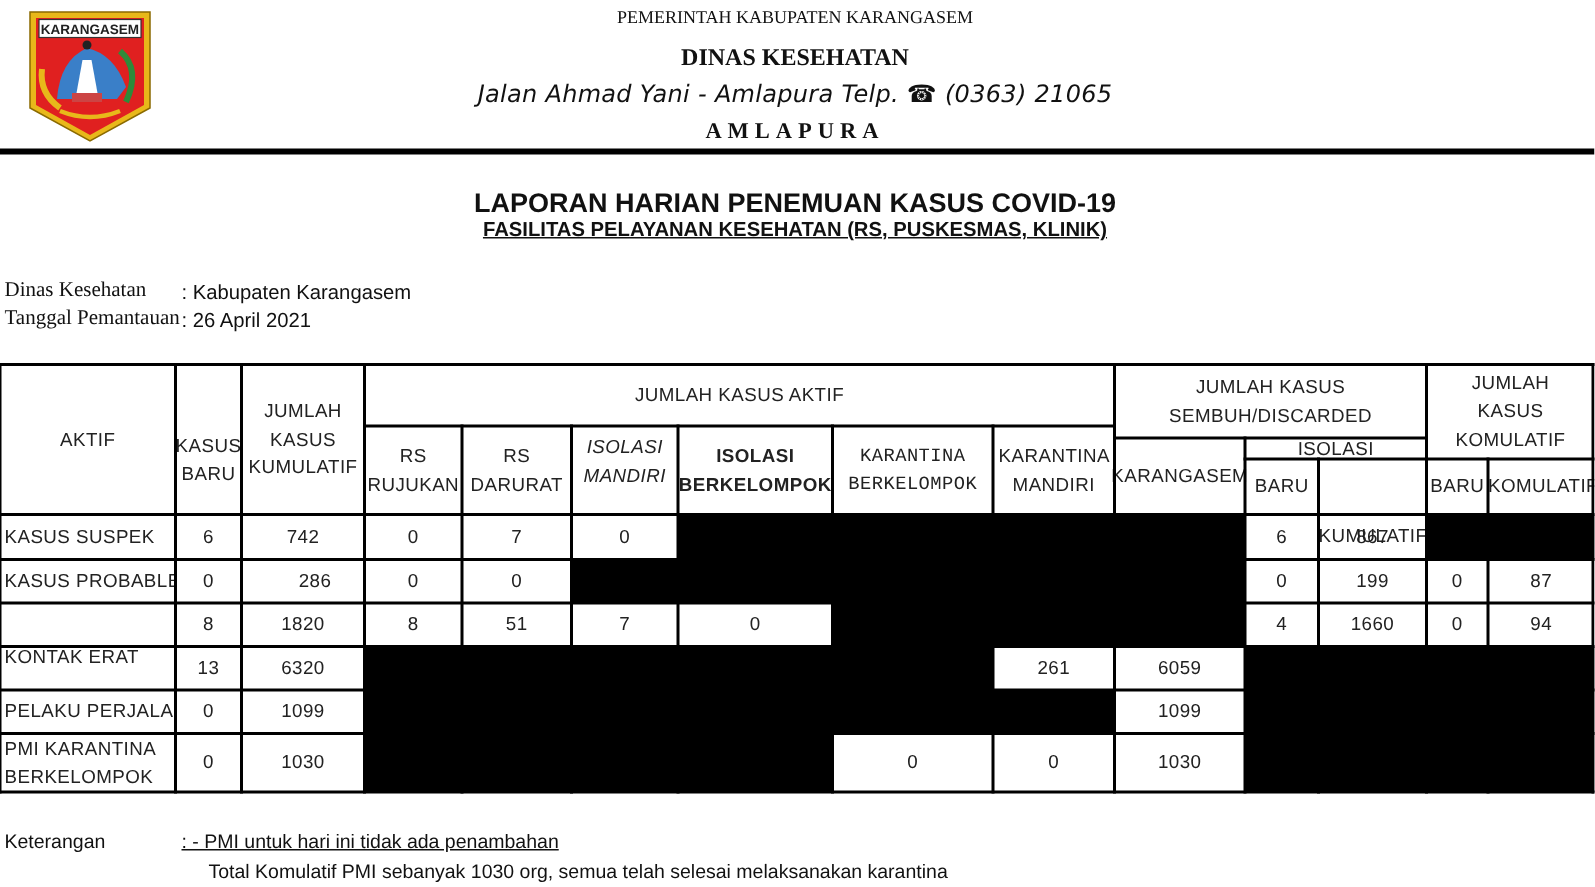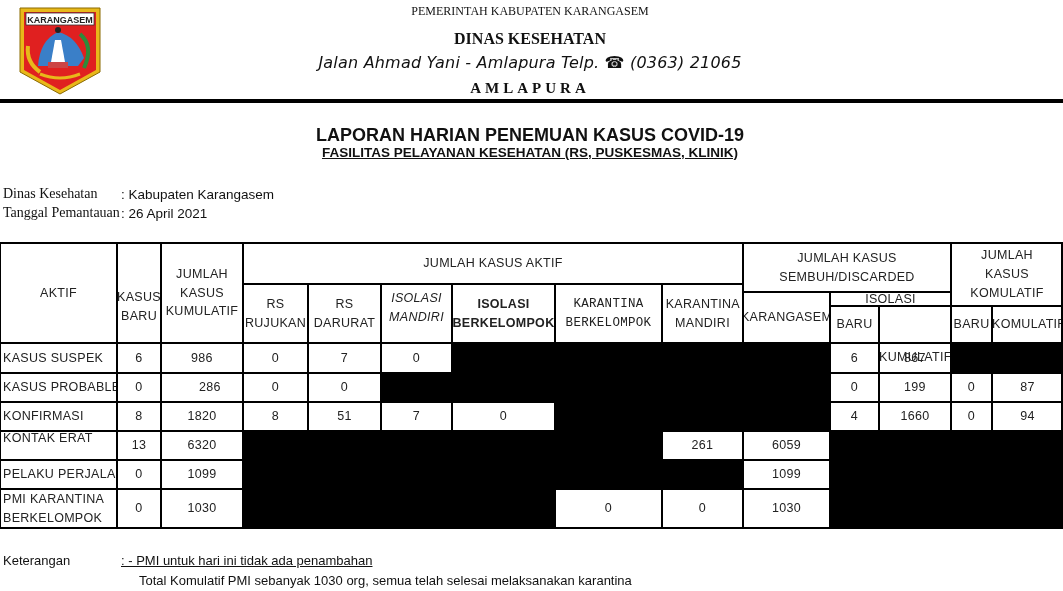--- a/index.html
+++ b/index.html
@@ -74,21 +74,21 @@
     <div class="cell" style="left: 743px; top: 0px; width: 208px; height: 49px; padding: 0px 30px;">JUMLAH KASUS SEMBUH/DISCARDED</div>
     <div class="cell" style="left: 743px; top: 49px; width: 87px; height: 51px;">KARANGASEM</div>
     <div class="cell" style="left: 830px; top: 49px; width: 121px; height: 14px;">ISOLASI</div>
     <div class="cell" style="left: 830px; top: 63px; width: 49px; height: 37px;">BARU</div>
     <div class="cell" style="left: 879px; top: 63px; width: 72px; height: 37px; justify-content: flex-start; overflow: hidden; white-space: nowrap; margin-top: 33px;">KUMULATIF</div>
     <div class="cell" style="left: 951px; top: 0px; width: 112px; height: 63px; padding: 0px 24px;">JUMLAH KASUS KOMULATIF</div>
     <div class="cell" style="left: 951px; top: 63px; width: 41px; height: 37px;">BARU</div>
     <div class="cell" style="left: 992px; top: 63px; width: 71px; height: 37px; justify-content: flex-start; overflow: hidden; white-space: nowrap;">KOMULATIF</div>
     <div class="cell left" style="left: 0px; top: 100px; width: 117px; height: 30px; font-size: 12.5px; white-space: nowrap; overflow: hidden;">KASUS SUSPEK</div>
     <div class="cell" style="left: 117px; top: 100px; width: 44px; height: 30px;">6</div>
-    <div class="cell" style="left: 161px; top: 100px; width: 82px; height: 30px;">986</div>
+    <div class="cell" style="left: 161px; top: 100px; width: 82px; height: 30px;">742</div>
     <div class="cell" style="left: 243px; top: 100px; width: 65px; height: 30px;">0</div>
     <div class="cell" style="left: 308px; top: 100px; width: 73px; height: 30px;">7</div>
     <div class="cell" style="left: 381px; top: 100px; width: 71px; height: 30px;">0</div>
     <div class="cell black" style="left: 452px; top: 100px; width: 103px; height: 30px;"></div>
     <div class="cell black" style="left: 555px; top: 100px; width: 107px; height: 30px;"></div>
     <div class="cell black" style="left: 662px; top: 100px; width: 81px; height: 30px;"></div>
     <div class="cell black" style="left: 743px; top: 100px; width: 87px; height: 30px;"></div>
     <div class="cell" style="left: 830px; top: 100px; width: 49px; height: 30px;">6</div>
     <div class="cell" style="left: 879px; top: 100px; width: 72px; height: 30px;">867</div>
     <div class="cell black" style="left: 951px; top: 100px; width: 41px; height: 30px;"></div>
@@ -100,21 +100,20 @@
     <div class="cell" style="left: 308px; top: 130px; width: 73px; height: 29px;">0</div>
     <div class="cell black" style="left: 381px; top: 130px; width: 71px; height: 29px;"></div>
     <div class="cell black" style="left: 452px; top: 130px; width: 103px; height: 29px;"></div>
     <div class="cell black" style="left: 555px; top: 130px; width: 107px; height: 29px;"></div>
     <div class="cell black" style="left: 662px; top: 130px; width: 81px; height: 29px;"></div>
     <div class="cell black" style="left: 743px; top: 130px; width: 87px; height: 29px;"></div>
     <div class="cell" style="left: 830px; top: 130px; width: 49px; height: 29px;">0</div>
     <div class="cell" style="left: 879px; top: 130px; width: 72px; height: 29px;">199</div>
     <div class="cell" style="left: 951px; top: 130px; width: 41px; height: 29px;">0</div>
     <div class="cell" style="left: 992px; top: 130px; width: 71px; height: 29px;">87</div>
-    <div class="cell left" style="left: 0px; top: 159px; width: 117px; height: 29px; font-size: 12.5px; white-space: nowrap; overflow: hidden;">KONFIRMASI</div>
     <div class="cell" style="left: 117px; top: 159px; width: 44px; height: 29px;">8</div>
     <div class="cell" style="left: 161px; top: 159px; width: 82px; height: 29px;">1820</div>
     <div class="cell" style="left: 243px; top: 159px; width: 65px; height: 29px;">8</div>
     <div class="cell" style="left: 308px; top: 159px; width: 73px; height: 29px;">51</div>
     <div class="cell" style="left: 381px; top: 159px; width: 71px; height: 29px;">7</div>
     <div class="cell" style="left: 452px; top: 159px; width: 103px; height: 29px;">0</div>
     <div class="cell black" style="left: 555px; top: 159px; width: 107px; height: 29px;"></div>
     <div class="cell black" style="left: 662px; top: 159px; width: 81px; height: 29px;"></div>
     <div class="cell black" style="left: 743px; top: 159px; width: 87px; height: 29px;"></div>
     <div class="cell" style="left: 830px; top: 159px; width: 49px; height: 29px;">4</div>

